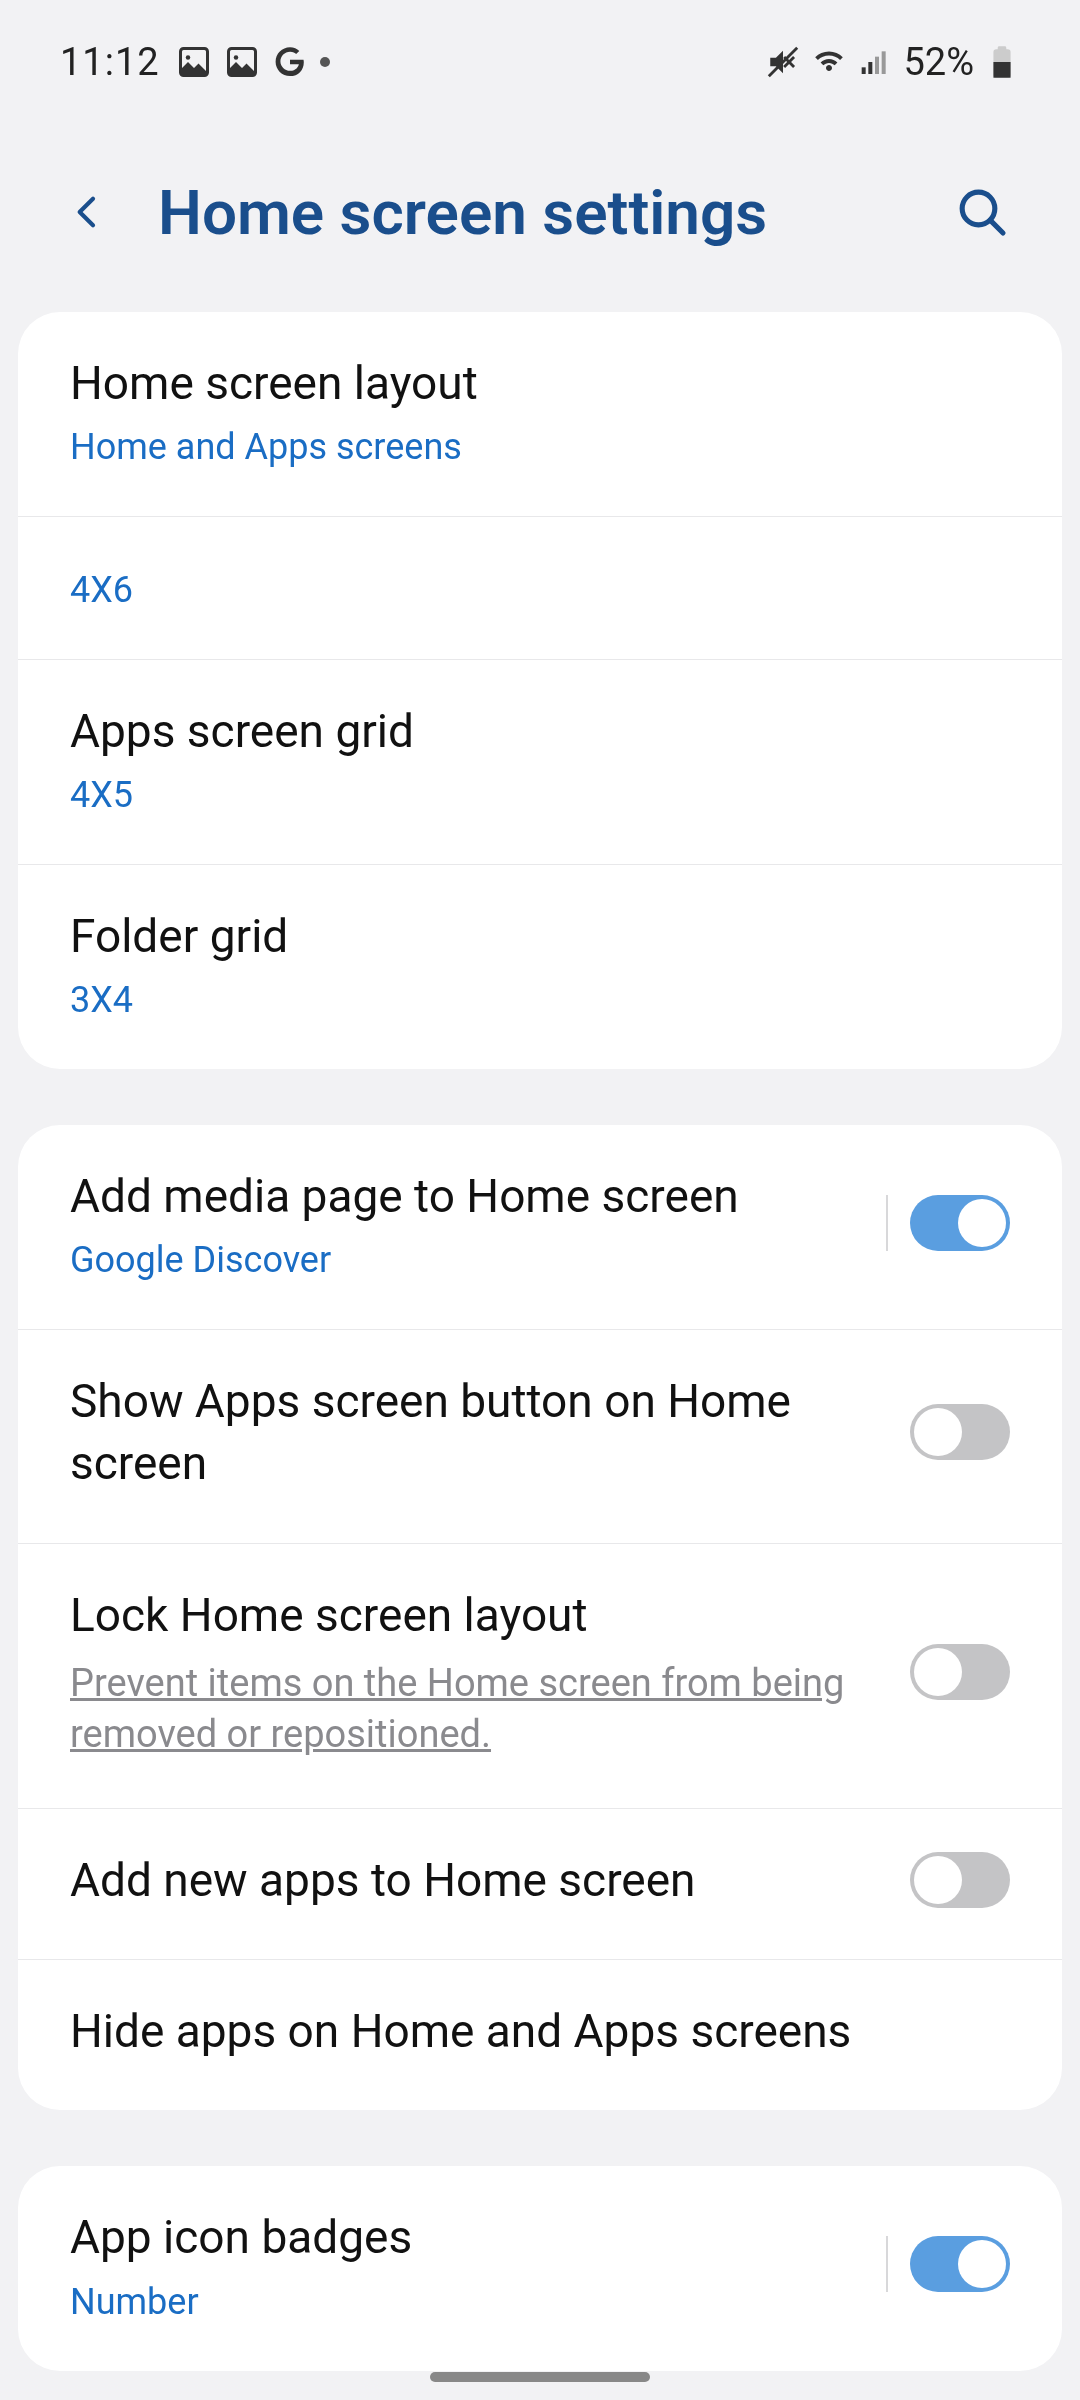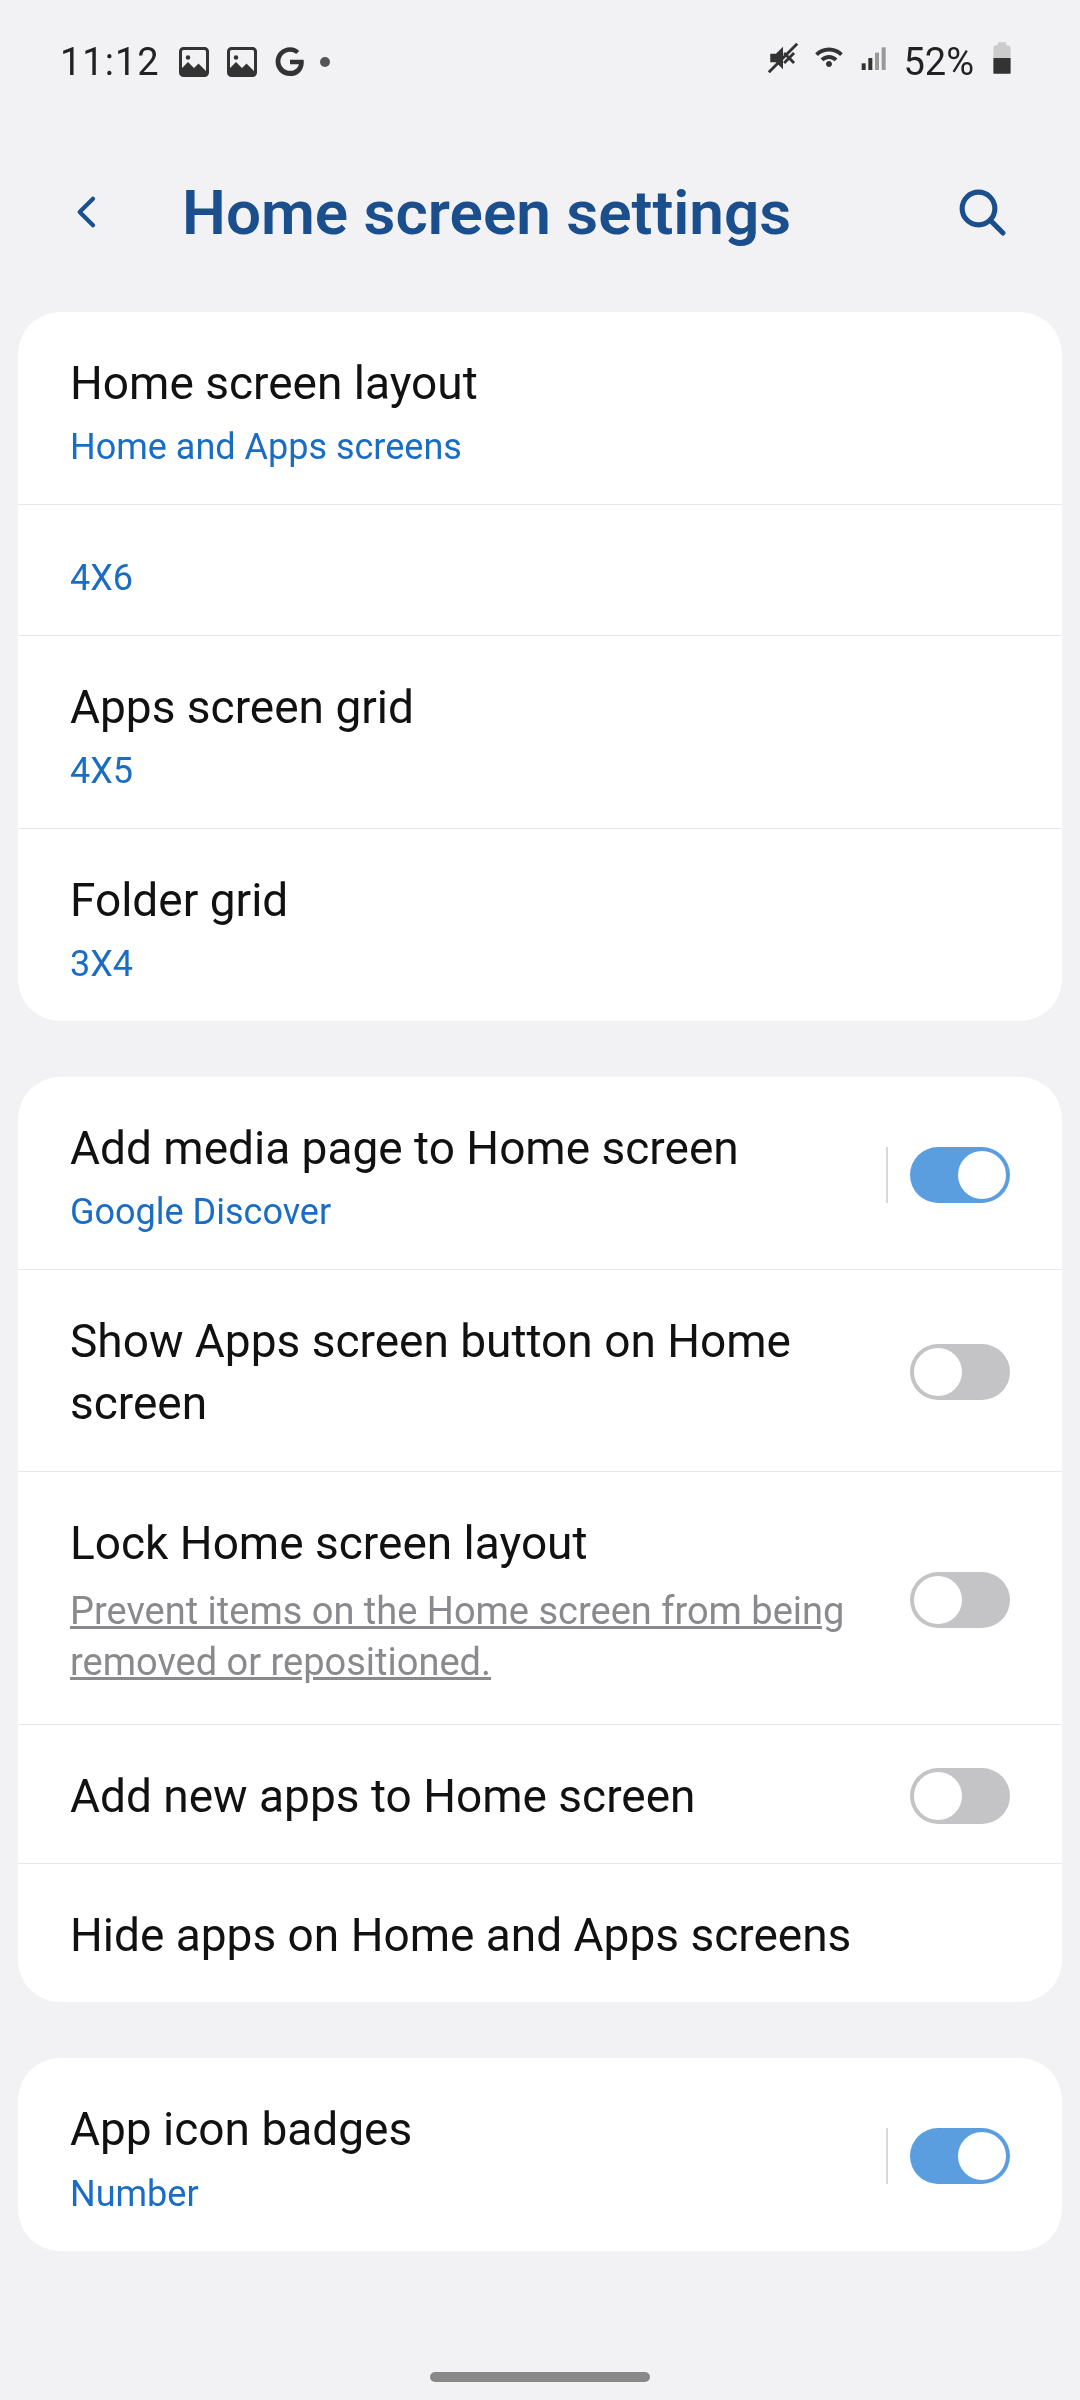--- a/index.html
+++ b/index.html
@@ -1,31 +1,31 @@
 <!DOCTYPE html>
 <html><head>
   <meta charset="utf-8">
   <style>
     * { margin:0; padding:0; box-sizing:border-box; font-family:-apple-system,BlinkMacSystemFont,'Segoe UI',Roboto,sans-serif; }
     body { width:1080px; height:2400px; background:#f2f2f4; position:relative; overflow:hidden; }
     .status-bar { height:100px; display:flex; justify-content:space-between; align-items:center; padding:0 60px;margin-top:12px; }
     .status-left { display:flex; align-items:center; gap:16px; }
     .status-time { font-size:38px; font-weight:400; color:#222; letter-spacing:1px; }
     .status-icons-left { display:flex; align-items:center; gap:12px; }
-    .status-right { display:flex; align-items:flex-start; gap:10px; }
+    .status-right { display:flex; align-items:center; gap:10px; }
     .battery-text { font-size:38px; color:#222; }
     .icon-box { width:36px; height:36px; display:flex; align-items:center; justify-content:center; }
     .dot { width:10px; height:10px; background:#555; border-radius:50%; }
-    .header { height:200px; display:flex; align-items:center; padding:0 68px; gap:74px; }
+    .header { height:200px; display:flex; align-items:center; padding:0 68px; gap:50px; }
     .back-btn { width:40px; height:40px; display:flex; align-items:center; justify-content:center; }
     .header-title { font-size:62px; font-weight:600; color:#1a4e8c; flex:1; }
     .search-btn { width:60px; height:60px; display:flex; align-items:center; justify-content:center; }
     .content { padding:0 18px 40px; }
     .card { background:#fff; border-radius:42px; margin-bottom:56px; overflow:hidden; }
-    .setting-item { padding:40px 52px 36px; border-bottom:1px solid #e8e8ea; position:relative; }
+    .setting-item { padding:40px 52px 48px; border-bottom:1px solid #e8e8ea; position:relative; }
     .setting-item:last-child { border-bottom:none; }
     .setting-title { font-size:46px; font-weight:400; color:#111; line-height:1.35; }
     .setting-sub-blue { font-size:36px; color:#1a6dc4; margin-top:12px; }
     .setting-sub-gray { font-size:38px; color:#8a8a8e; margin-top:12px; line-height:1.35;text-decoration:underline; }
     .toggle-row { display:flex; align-items:center; gap:20px; }
     .toggle-text { flex:1; }
     .toggle-box { display:flex; align-items:center; gap:22px; }
     .divider-vert { width:2px; height:56px; background:#d8d8da; }
     .toggle { width:100px; height:56px; border-radius:28px; position:relative; }
     .toggle.on { background:#5a9ee0; }

